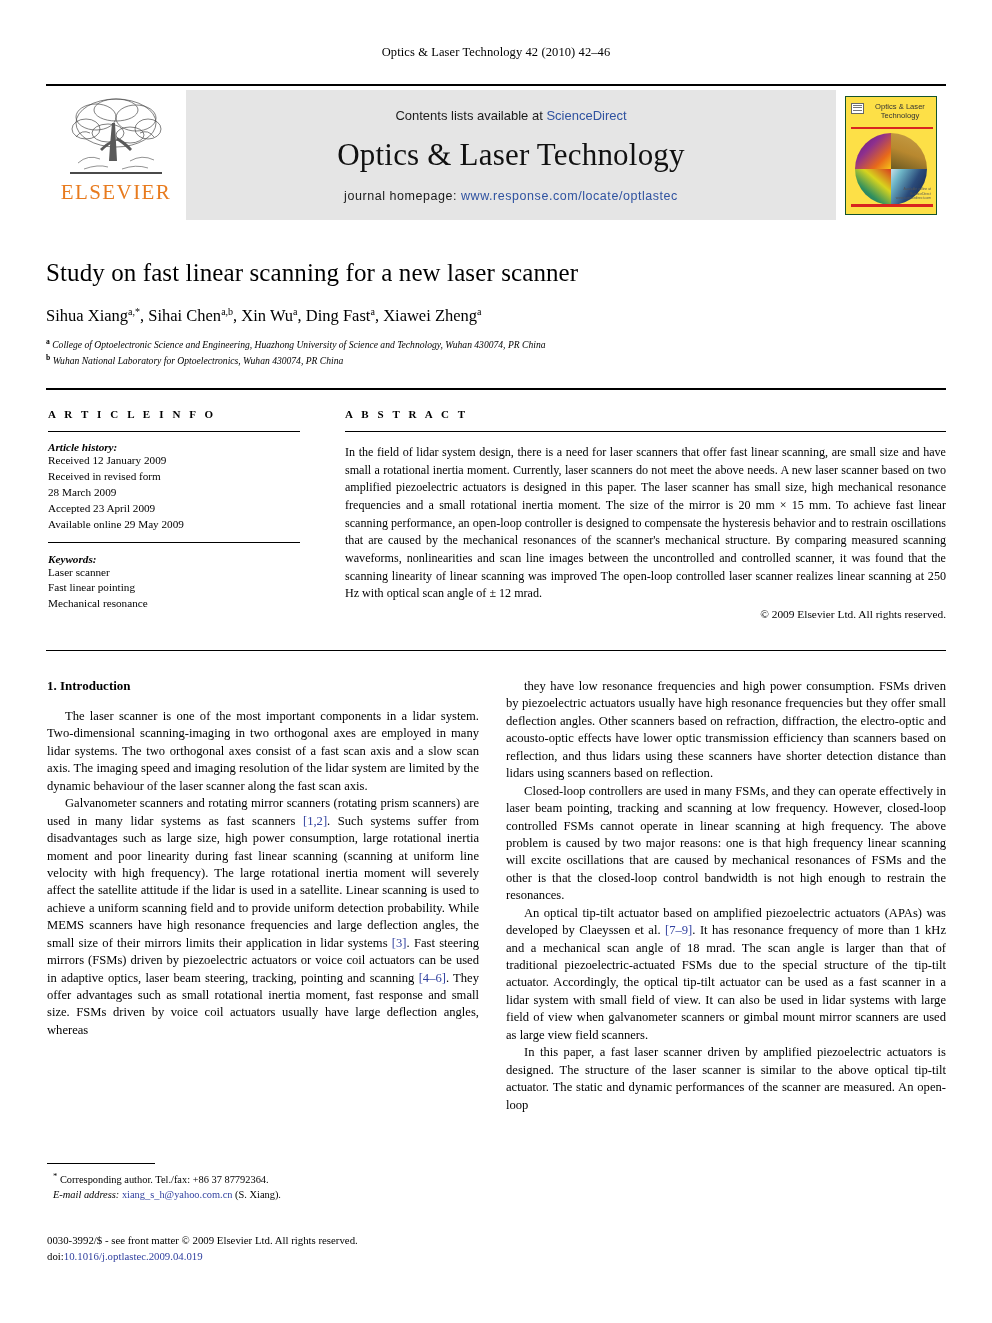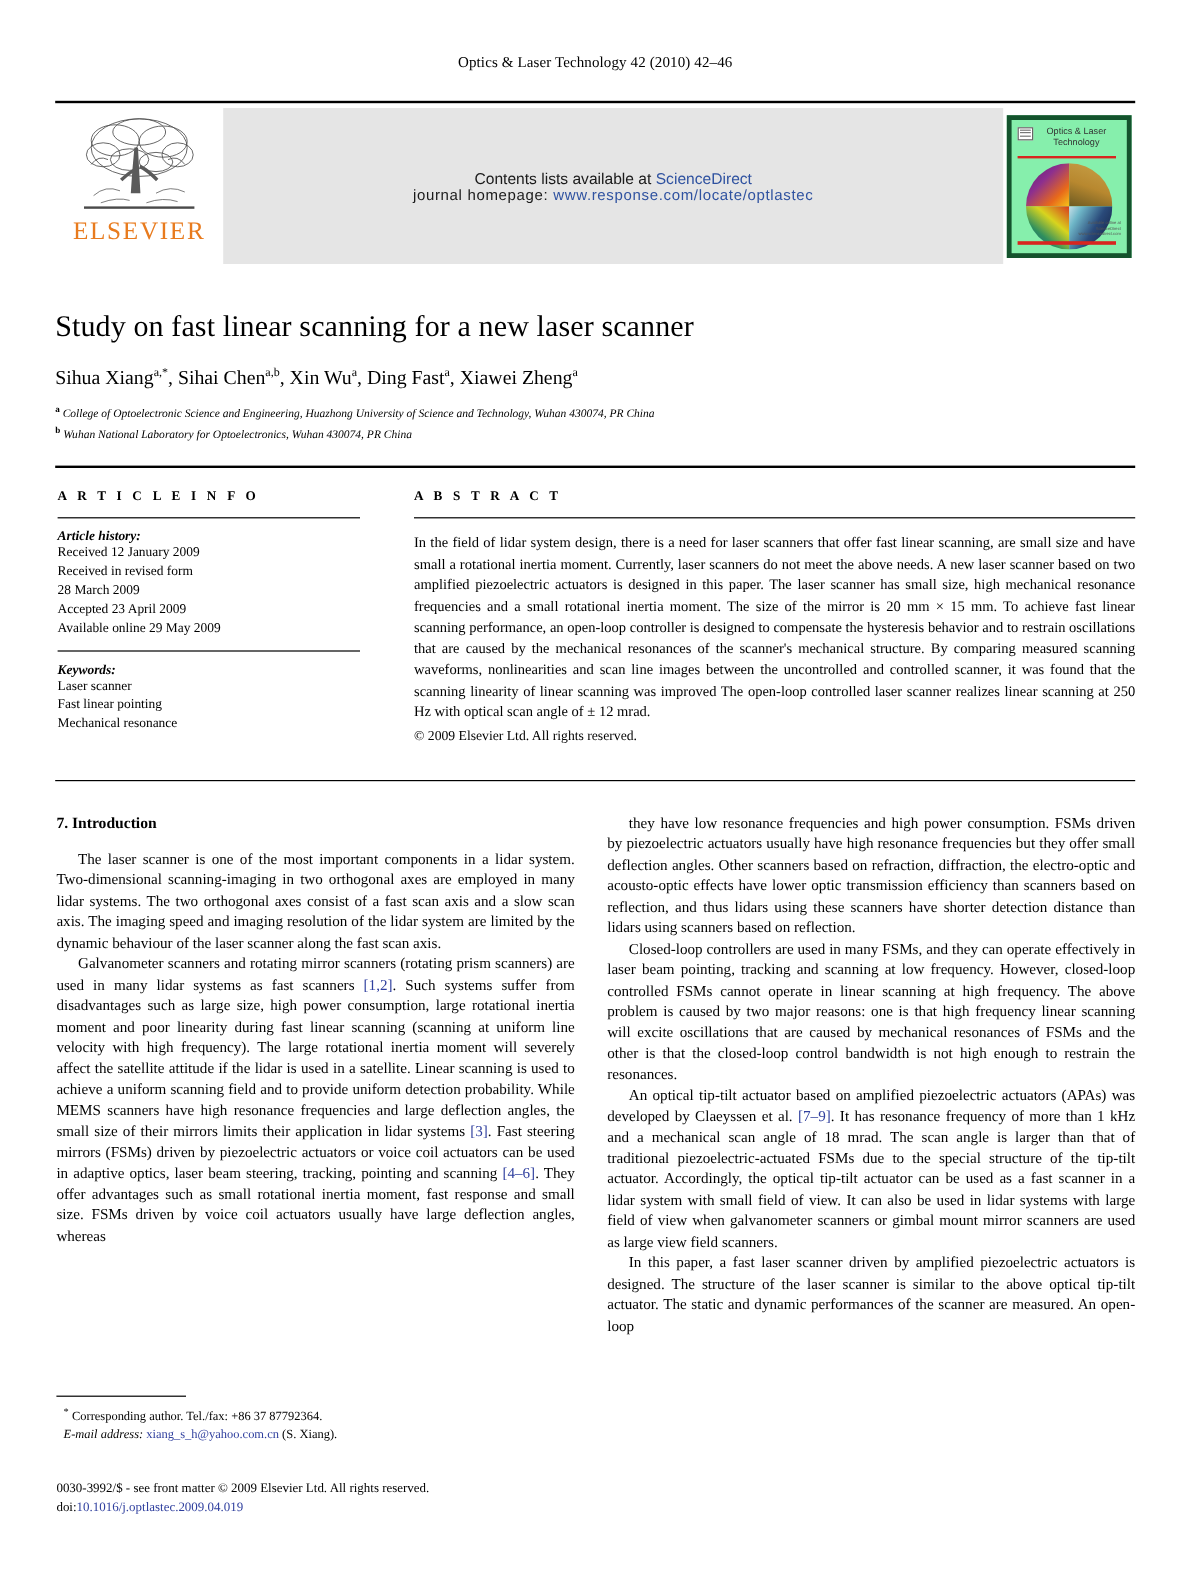--- a/index.html
+++ b/index.html
@@ -104,24 +104,24 @@
   .banner-homepage .hp-link { color: #2f52a0; }
 
   .cover-block {
     flex: 0 0 110px;
     width: 110px;
     display: flex;
     align-items: center;
     justify-content: center;
   }
   .cover {
-    width: 104px;
+    width: 92px;
     height: 119px;
-    background: #86efac;
-    border: 4px solid #14532d;
+    background: #fde047;
+    border: 1px solid #14532d;
     position: relative;
     box-sizing: border-box;
     overflow: hidden;
   }
   .cover-logo {
     position: absolute;
     left: 5px; top: 6px;
     width: 13px; height: 11px;
     background: #ffffff;
     border: 1px solid #666;
@@ -241,21 +241,21 @@
   .info-block { margin-bottom: 9px; }
   .keywords-block { margin-top: 10px; }
   .abstract-body {
     font-size: 12.1px;
     line-height: 1.46;
     text-align: justify;
     margin: 0;
   }
   .copyright {
     font-size: 11.4px;
-    text-align: left;
+    text-align: right;
     margin-top: 5px;
   }
 
   
   .body-rule {
     position: absolute;
     left: 46px; top: 650px;
     width: 900px;
     height: 1px;
     background: #000;
@@ -350,20 +350,21 @@
           <rect x="6" y="79" width="92" height="2" fill="#4a4a4a"></rect>
         </svg>
         <div class="elsevier-word">ELSEVIER</div>
       </div>
 
       <div class="banner">
         <div class="banner-contents">
           <span>Contents lists available at</span>
           <span class="sd-link">ScienceDirect</span>
         </div>
+        <div class="banner-journal">Optics &amp; Laser Technology</div>
         <div class="banner-homepage">
           <span>journal homepage:</span>
           <span class="hp-link">www.response.com/locate/optlastec</span>
         </div>
       </div>
 
       <div class="cover-block">
         <div class="cover">
           <div class="cover-logo">
               <i></i>
@@ -431,21 +432,21 @@
   <div class="abstract-col">
     <div class="sec-head">A B S T R A C T</div>
     <div class="hr-thin abs"></div>
     <p class="abstract-body">In the field of lidar system design, there is a need for laser scanners that offer fast linear scanning, are small size and have small a rotational inertia moment. Currently, laser scanners do not meet the above needs. A new laser scanner based on two amplified piezoelectric actuators is designed in this paper. The laser scanner has small size, high mechanical resonance frequencies and a small rotational inertia moment. The size of the mirror is 20 mm × 15 mm. To achieve fast linear scanning performance, an open-loop controller is designed to compensate the hysteresis behavior and to restrain oscillations that are caused by the mechanical resonances of the scanner's mechanical structure. By comparing measured scanning waveforms, nonlinearities and scan line images between the uncontrolled and controlled scanner, it was found that the scanning linearity of linear scanning was improved The open-loop controlled laser scanner realizes linear scanning at 250 Hz with optical scan angle of ± 12 mrad.</p>
     <p class="copyright">© 2009 Elsevier Ltd. All rights reserved.</p>
   </div>
 
   <div class="body-rule"></div>
 
   <div class="col-left">
-    <h2 class="sec-title">7.  Introduction</h2>
+    <h2 class="sec-title">1.  Introduction</h2>
     <p class="para">The laser scanner is one of the most important components in a lidar system. Two-dimensional scanning-imaging in two orthogonal axes are employed in many lidar systems. The two orthogonal axes consist of a fast scan axis and a slow scan axis. The imaging speed and imaging resolution of the lidar system are limited by the dynamic behaviour of the laser scanner along the fast scan axis.</p>
     <p class="para">
       <span class="p2a">Galvanometer scanners and rotating mirror scanners (rotating prism scanners) are used in many lidar systems as fast scanners <span class="ref" style="color:#2f3f9e">[1,2]</span>. Such systems suffer from disadvantages such as large size, high power consumption, large rotational inertia moment and poor linearity during fast linear scanning (scanning at uniform line velocity with high frequency). The large rotational inertia moment will severely affect the satellite attitude if the lidar is used in a satellite. Linear scanning is used to achieve a uniform scanning field and to provide uniform detection probability. While MEMS scanners have high resonance frequencies and large deflection angles, the small size of their mirrors limits their application in lidar systems <span class="ref" style="color:#2f3f9e">[3]</span>. Fast steering mirrors (FSMs) driven by piezoelectric actuators or voice coil actuators can be used in adaptive optics, laser beam steering, tracking, pointing and scanning <span class="ref" style="color:#2f3f9e">[4–6]</span>. They offer advantages such as small rotational inertia moment, fast response and small size. FSMs driven by voice coil actuators usually have large deflection angles, whereas</span>
     </p>
   </div>
 
   <div class="col-right">
     <p class="para">they have low resonance frequencies and high power consumption. FSMs driven by piezoelectric actuators usually have high resonance frequencies but they offer small deflection angles. Other scanners based on refraction, diffraction, the electro-optic and acousto-optic effects have lower optic transmission efficiency than scanners based on reflection, and thus lidars using these scanners have shorter detection distance than lidars using scanners based on reflection.</p>
     <p class="para">Closed-loop controllers are used in many FSMs, and they can operate effectively in laser beam pointing, tracking and scanning at low frequency. However, closed-loop controlled FSMs cannot operate in linear scanning at high frequency. The above problem is caused by two major reasons: one is that high frequency linear scanning will excite oscillations that are caused by mechanical resonances of FSMs and the other is that the closed-loop control bandwidth is not high enough to restrain the resonances.</p>
     <p class="para"><span class="p3a">An optical tip-tilt actuator based on amplified piezoelectric actuators (APAs) was developed by Claeyssen et al. <span class="ref" style="color:#2f3f9e">[7–9]</span>. It has resonance frequency of more than 1 kHz and a mechanical scan angle of 18 mrad. The scan angle is larger than that of traditional piezoelectric-actuated FSMs due to the special structure of the tip-tilt actuator. Accordingly, the optical tip-tilt actuator can be used as a fast scanner in a lidar system with small field of view. It can also be used in lidar systems with large field of view when galvanometer scanners or gimbal mount mirror scanners are used as large view field scanners.</span></p>

